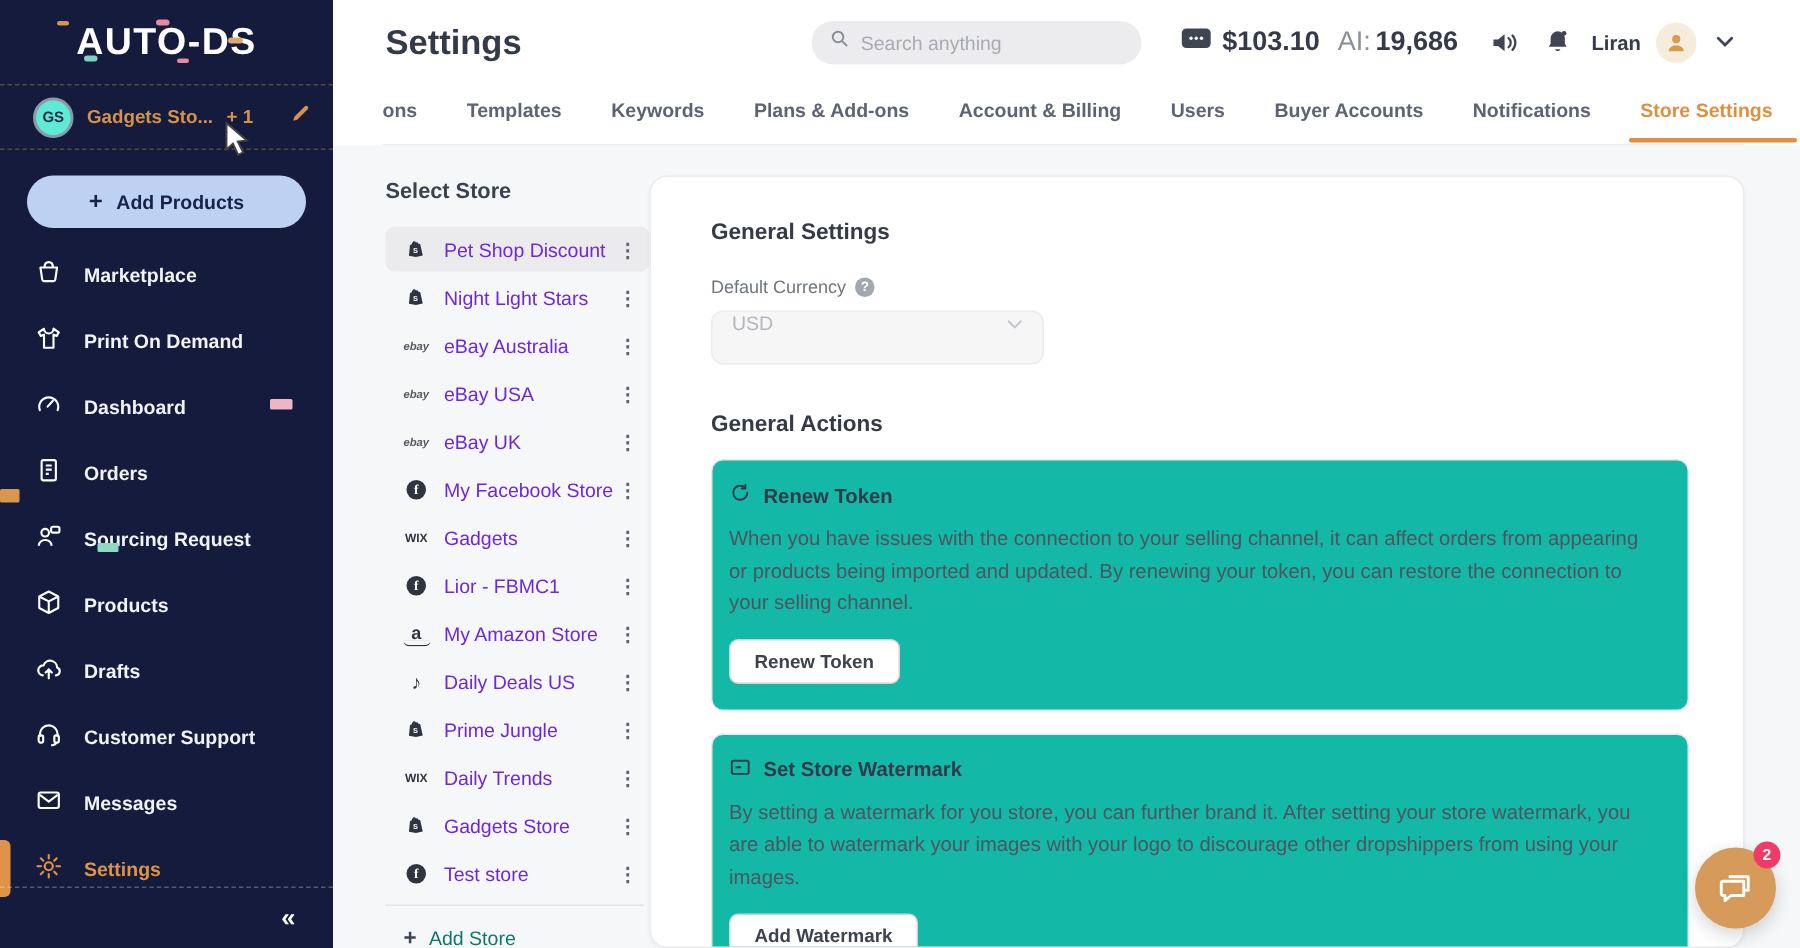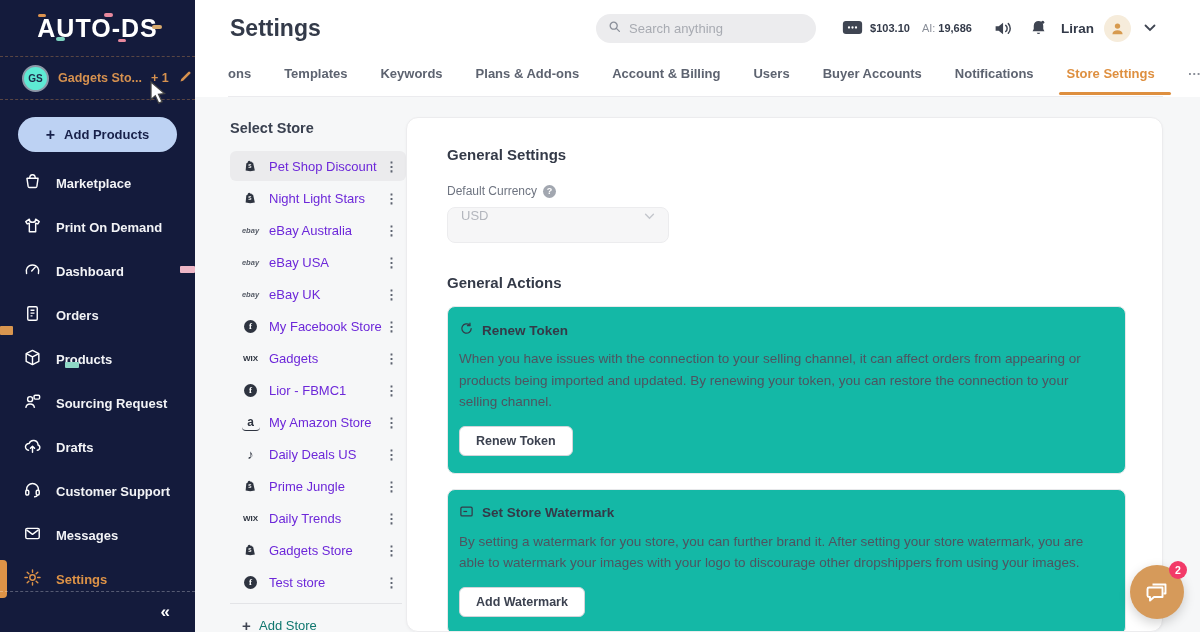--- a/index.html
+++ b/index.html
@@ -1,20 +1,20 @@
 <!DOCTYPE html>
 <html><head>
 <meta charset="utf-8">
 <style>
   * { margin:0; padding:0; box-sizing:border-box; }
   html,body { width:1200px; height:632px; overflow:hidden; font-family:"Liberation Sans", sans-serif; background:#f6f7f8; }
   .app { display:flex; width:1200px; height:632px; position:relative; }
 
   
-  .sidebar { width:195px; flex-shrink:0; background:#141b3c; color:#fff; position:relative; }
+  .sidebar { width:222px; flex-shrink:0; background:#141b3c; color:#fff; position:relative; }
   .logo { height:56px; display:flex; align-items:center; justify-content:center; font-size:25px; font-weight:800; letter-spacing:1px; color:#fff; position:relative; }
   .confetti { position:absolute; border-radius:2px; }
   .store-sel { height:44px; padding:0 14px 0 22px; display:flex; align-items:center; gap:9px;
     border-top:1px dashed rgba(217,150,80,.35); border-bottom:1px dashed rgba(217,150,80,.35); cursor:pointer; }
   .gs-avatar { width:27px; height:27px; border-radius:50%; background:#5eead4; border:2px solid #8d99a8;
     color:#1d2747; font-size:10px; font-weight:700; display:flex; align-items:center; justify-content:center; flex-shrink:0; }
   .store-sel .sname { color:#d6914f; font-weight:700; font-size:12.5px; white-space:nowrap; }
   .store-sel .pencil { margin-left:auto; }
   .add-btn { margin:17px 18px 4px 18px; height:35px; border-radius:18px; background:#bdd2f3; color:#18214a;
     font-weight:700; font-size:13px; display:flex; align-items:center; justify-content:center; gap:9px; cursor:pointer; }
@@ -34,21 +34,21 @@
 
   
   .right { flex:1; display:flex; flex-direction:column; min-width:0; }
   header.topbar { height:56px; background:#fff; display:flex; align-items:center; padding:0 44px 0 35px; flex-shrink:0; }
   .page-title { font-size:23px; font-weight:700; color:#333a49; }
   .search { margin-left:auto; width:220px; height:29px; border-radius:15px; background:#ececee;
     display:flex; align-items:center; gap:8px; padding:0 12px; }
   .search input { border:none; outline:none; background:transparent; font-family:"Liberation Sans",sans-serif;
     font-size:13px; color:#5d636e; width:100%; }
   .search input::placeholder { color:#a8abb2; }
-  .money { display:flex; align-items:center; gap:7px; margin-left:26px; font-size:11px; white-space:nowrap; }
+  .money { display:flex; gap:7px; margin-left:26px; font-size:18px; white-space:nowrap; }
   .money .bal { font-weight:700; color:#333a49; }
   .money .ai-label { color:#8a8f99; margin-left:5px; }
   .money .ai-val { font-weight:700; color:#333a49; margin-left:-4px; }
   .hicon { display:flex; align-items:center; cursor:pointer; }
   .speaker { margin-left:21px; } .bell { margin-left:15px; }
   .uname { margin-left:13px; font-size:13.5px; font-weight:700; color:#333a49; }
   .uavatar { margin-left:10px; width:27px; height:27px; border-radius:50%; background:#f6ecdb;
     display:flex; align-items:center; justify-content:center; }
   .chev { margin-left:13px; }
 
@@ -164,32 +164,32 @@
       </div>
       <div class="nav-item">
         <span><svg width="19" height="19" viewBox="0 0 24 24" fill="none" stroke="#fff" stroke-width="1.8" stroke-linejoin="round">
               <rect x="6" y="3.5" width="12" height="17" rx="1.6"></rect>
               <path d="M9.5 8h5M9.5 11.5h5M9.5 15h2.5"></path>
             </svg></span>
         <span>Orders</span>
       </div>
       <div class="nav-item">
         <span><svg width="19" height="19" viewBox="0 0 24 24" fill="none" stroke="#fff" stroke-width="1.8" stroke-linejoin="round">
-              <path d="M12 3l8 4.2v9.6L12 21l-8-4.2V7.2L12 3z"></path>
-              <path d="M4 7.2l8 4.1 8-4.1M12 11.3V21"></path>
-            </svg></span>
-        <span>Products</span>
-      </div>
-      <div class="nav-item">
-        <span><svg width="19" height="19" viewBox="0 0 24 24" fill="none" stroke="#fff" stroke-width="1.8" stroke-linejoin="round">
               <circle cx="9" cy="9" r="3.2"></circle>
               <path d="M3.5 20c.5-3 2.6-4.8 5.5-4.8S14 17 14.5 20"></path>
               <rect x="14" y="4" width="7" height="5" rx="1.4"></rect>
             </svg></span>
         <span>Sourcing Request</span>
+      </div>
+      <div class="nav-item">
+        <span><svg width="19" height="19" viewBox="0 0 24 24" fill="none" stroke="#fff" stroke-width="1.8" stroke-linejoin="round">
+              <path d="M12 3l8 4.2v9.6L12 21l-8-4.2V7.2L12 3z"></path>
+              <path d="M4 7.2l8 4.1 8-4.1M12 11.3V21"></path>
+            </svg></span>
+        <span>Products</span>
       </div>
       <div class="nav-item">
         <span><svg width="19" height="19" viewBox="0 0 24 24" fill="none" stroke="#fff" stroke-width="1.8" stroke-linecap="round" stroke-linejoin="round">
               <path d="M7 18a4.2 4.2 0 1 1 .7-8.4A5.8 5.8 0 0 1 19 11.4 3.4 3.4 0 0 1 18 18"></path>
               <path d="M12 20.5V13m0 0l-2.6 2.6M12 13l2.6 2.6"></path>
             </svg></span>
         <span>Drafts</span>
       </div>
       <div class="nav-item">
         <span><svg width="19" height="19" viewBox="0 0 24 24" fill="none" stroke="#fff" stroke-width="1.8" stroke-linejoin="round">

